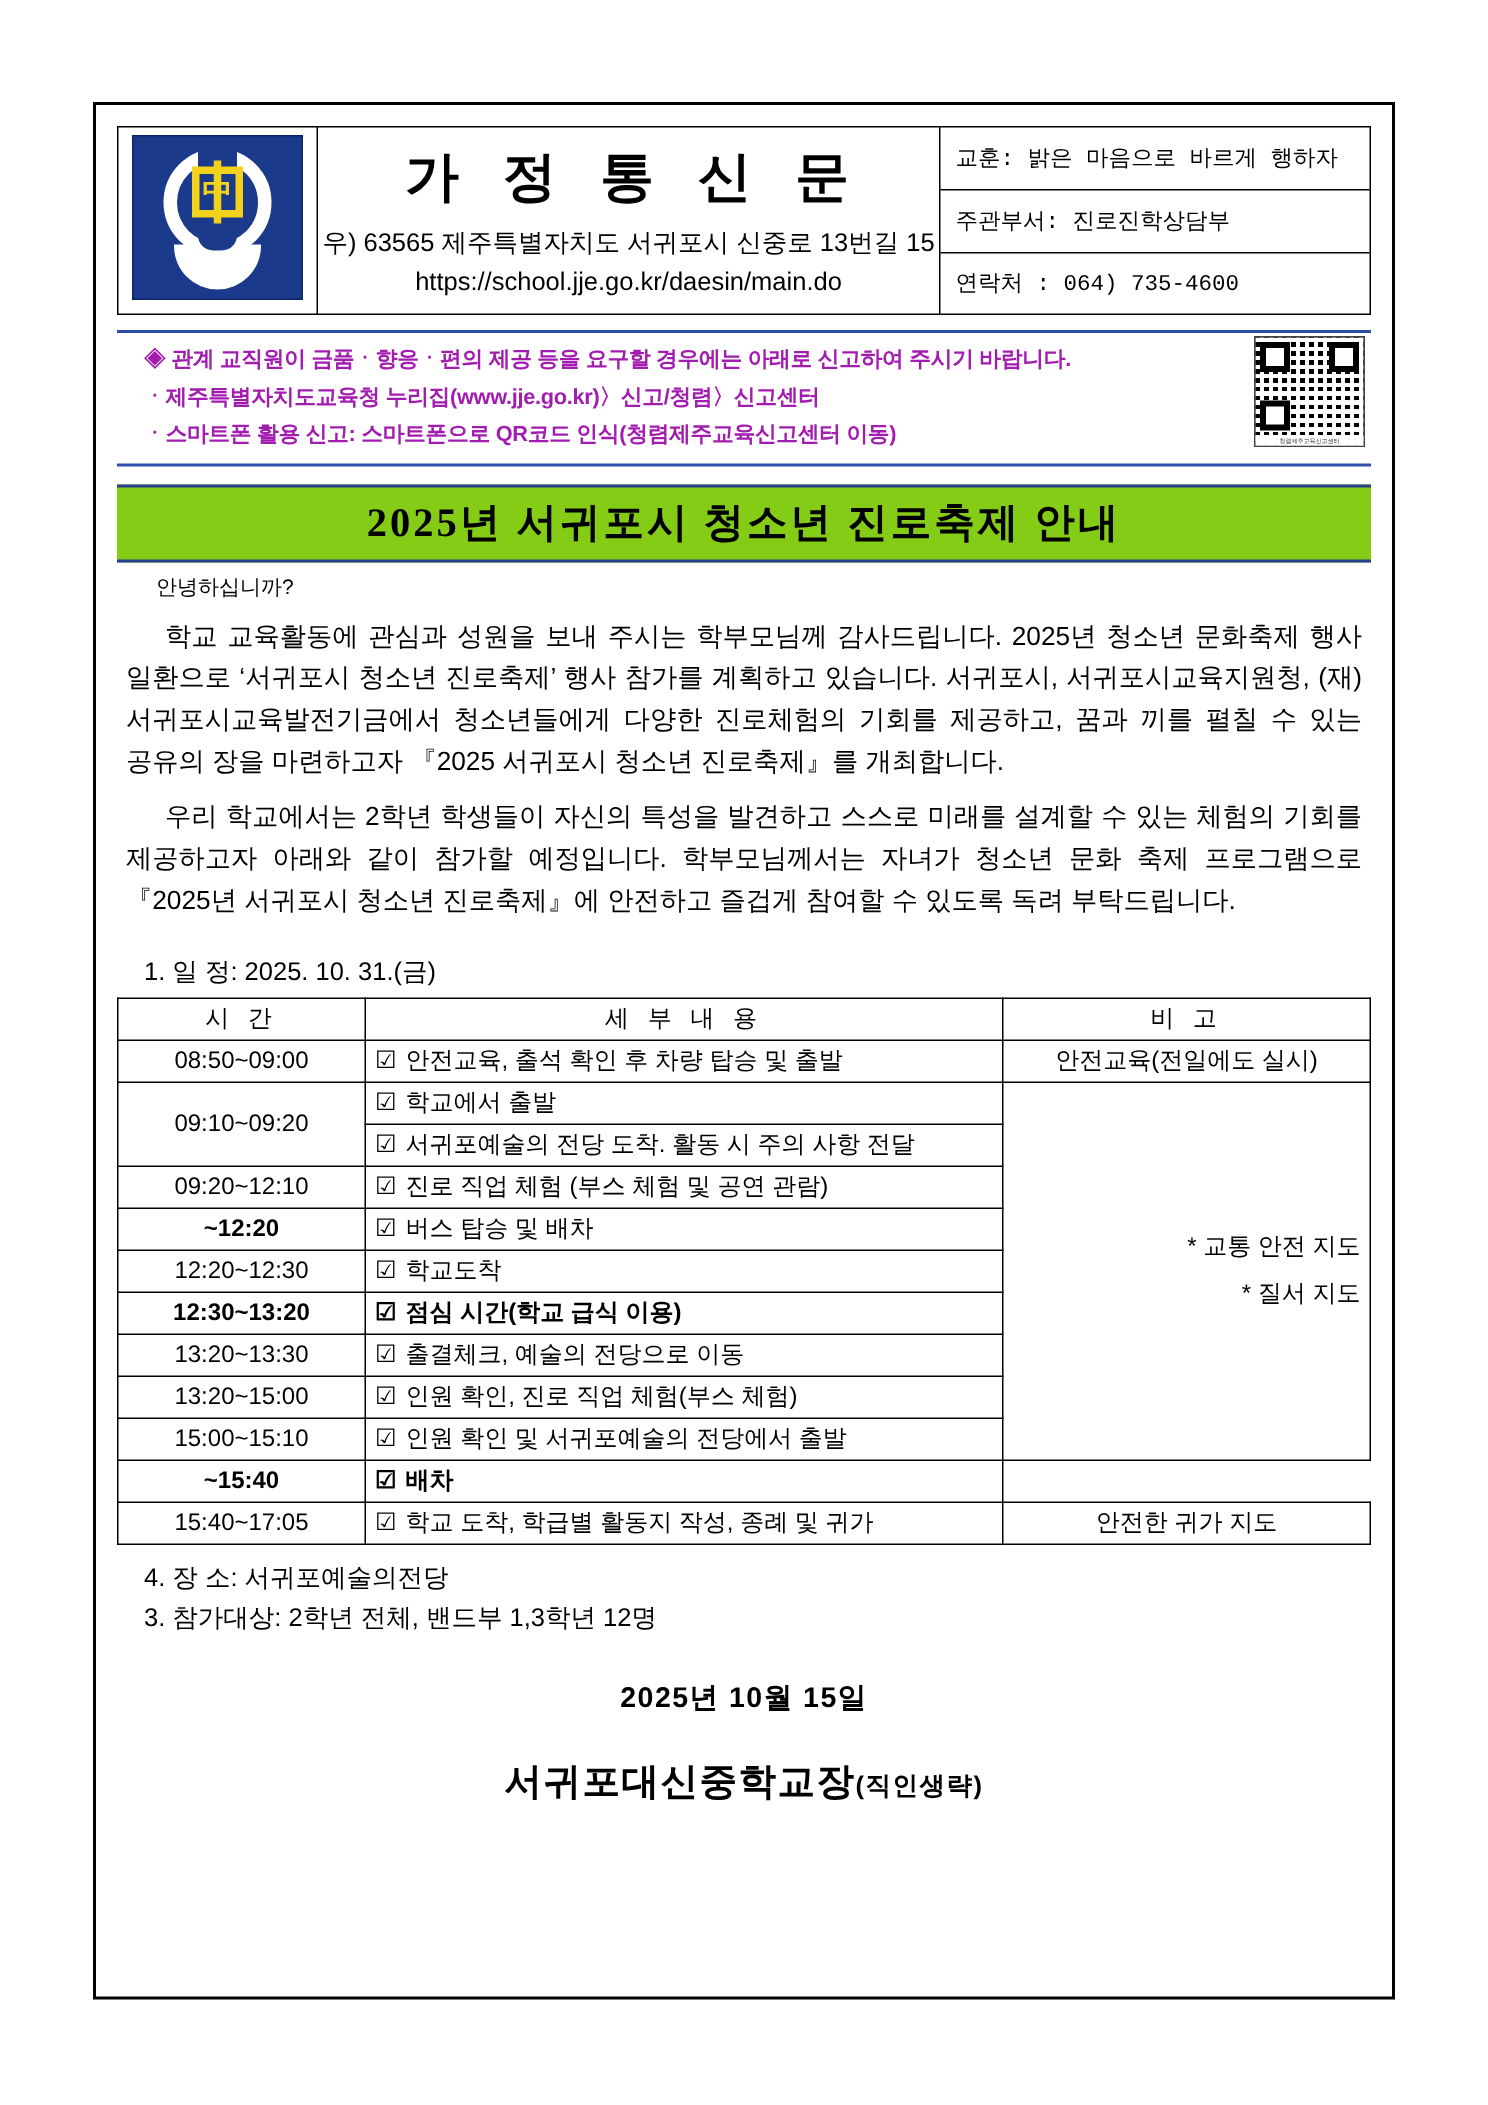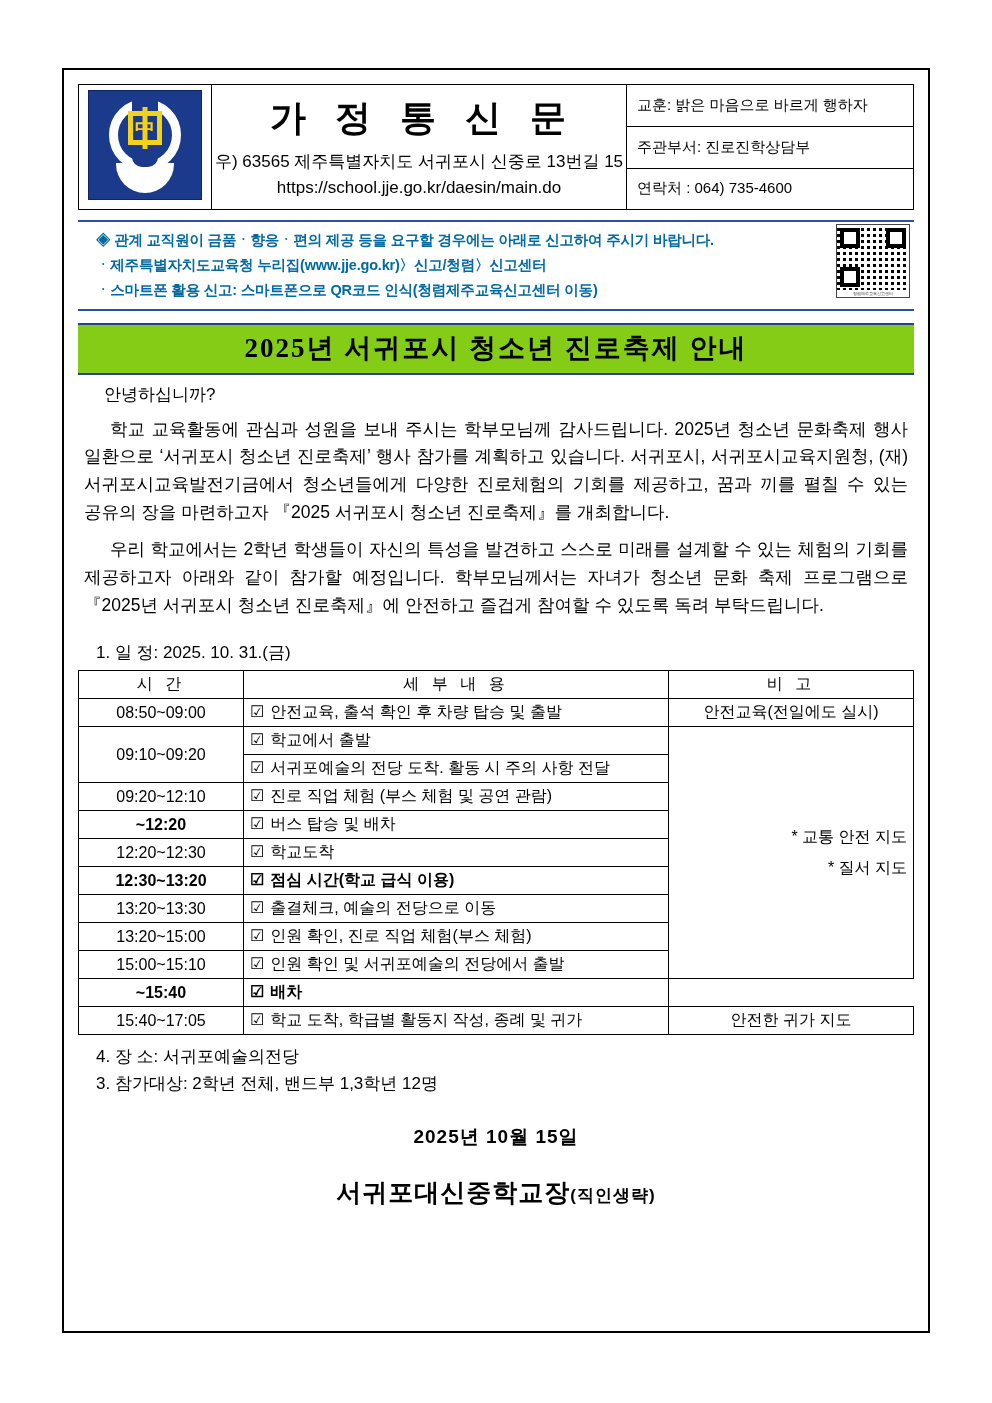--- a/index.html
+++ b/index.html
@@ -53,20 +53,21 @@
     text-align: center;
     height: 124px;
   }
   .hdr-title-cell {
     text-align: center;
     padding: 4px 0 6px 0;
   }
   .hdr-info-cell {
     width: 286px;
     padding: 0;
+    font-family: Liberation Mono, monospace;
   }
   .logo {
     width: 112px;
     height: 108px;
     background: #1b3a8c;
     display: inline-block;
     position: relative;
     border: 1px solid #0d2464;
   }
   .logo .ring {
@@ -164,21 +165,21 @@
   .notice {
     position: relative;
     margin-top: 10px;
     border-top: 2px solid #2b4ea8;
     border-bottom: 2px solid #2b4ea8;
     padding: 6px 0 6px 18px;
     min-height: 78px;
     box-sizing: border-box;
   }
   .notice-line {
-    color: #0369a1;
+    color: #a21caf;
     font-weight: bold;
     font-size: 14.5px;
     line-height: 1.72;
     white-space: nowrap;
     letter-spacing: -0.2px;
   }
   .qr {
     position: absolute;
     right: 4px;
     top: 2px;
@@ -223,21 +224,21 @@
     font-family: "Liberation Serif", serif;
     font-size: 27px;
     font-weight: bold;
     letter-spacing: 2px;
     padding: 5px 0 7px 0;
   }
 
   
   .greeting {
     margin-top: 8px;
-    font-size: 17px;
+    font-size: 14px;
     padding-left: 26px;
   }
   p.body {
     font-size: 17.5px;
     line-height: 1.58;
     margin: 10px 0 0 0;
     text-align: justify;
     text-justify: inter-ideograph;
     padding: 0 6px 0 6px;
     text-indent: 26px;

